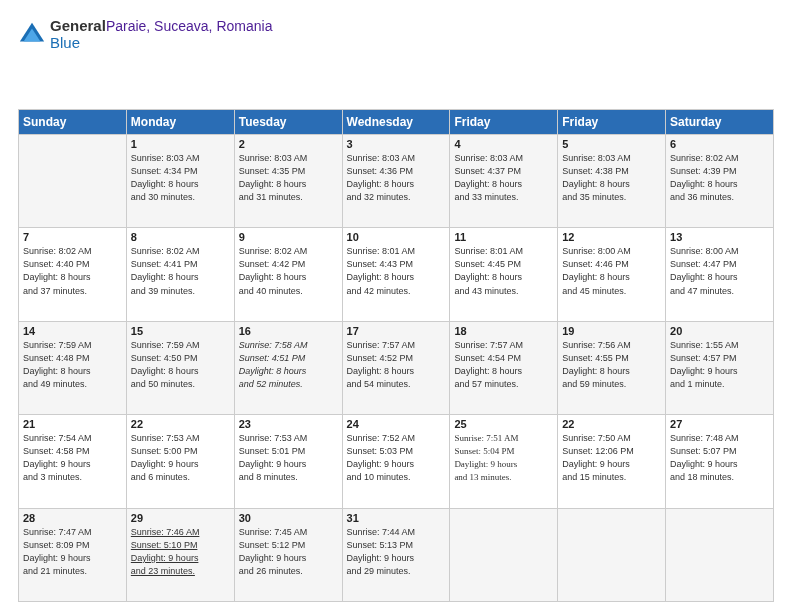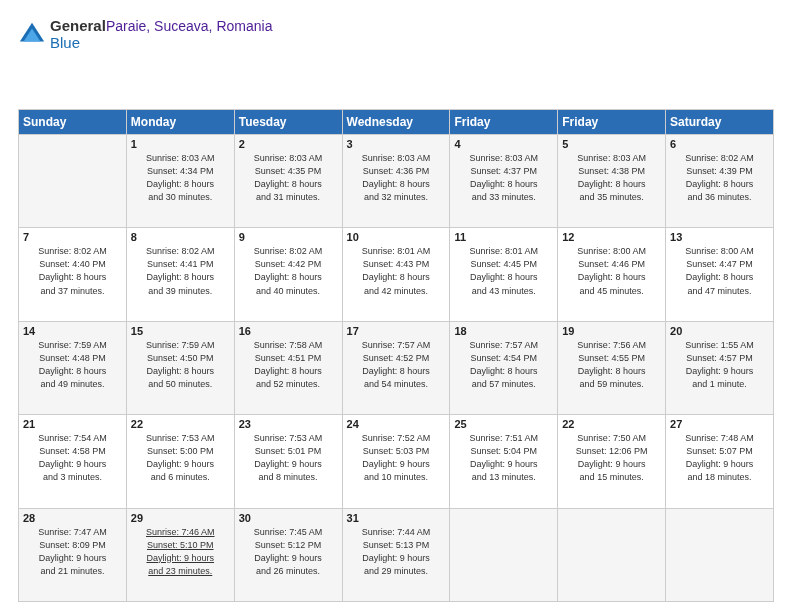--- a/index.html
+++ b/index.html
@@ -95,21 +95,20 @@
       font-size: 11px;
       font-weight: bold;
       color: #222;
       display: block;
       margin-bottom: 2px;
     }
     .cell-info {
       font-size: 9px;
       line-height: 1.45;
       color: #333;
-      text-align: center;
     }
     .empty-cell {
       background-color: inherit;
     }
   </style>
 </head>
 <body>
 
 <div class="page">
   <div class="header">
@@ -247,21 +246,21 @@
           </td>
           <td>
             <span class="day-number">15</span>
             <div class="cell-info" style="white-space: pre-line;">Sunrise: 7:59 AM
 Sunset: 4:50 PM
 Daylight: 8 hours
 and 50 minutes.</div>
           </td>
           <td>
             <span class="day-number">16</span>
-            <div class="cell-info" style="white-space: pre-line;">Sunrise: 7:58 AM
+            <div class="cell-info" style="white-space: pre-line; font-style: italic;">Sunrise: 7:58 AM
 Sunset: 4:51 PM
 Daylight: 8 hours
 and 52 minutes.</div>
           </td>
           <td>
             <span class="day-number">17</span>
             <div class="cell-info" style="white-space: pre-line;">Sunrise: 7:57 AM
 Sunset: 4:52 PM
 Daylight: 8 hours
 and 54 minutes.</div>
@@ -312,21 +311,21 @@
           </td>
           <td>
             <span class="day-number">24</span>
             <div class="cell-info" style="white-space: pre-line;">Sunrise: 7:52 AM
 Sunset: 5:03 PM
 Daylight: 9 hours
 and 10 minutes.</div>
           </td>
           <td>
             <span class="day-number">25</span>
-            <div class="cell-info" style="white-space: pre-line;">Sunrise: 7:51 AM
+            <div class="cell-info" style="white-space: pre-line; font-family: Liberation Serif, serif;">Sunrise: 7:51 AM
 Sunset: 5:04 PM
 Daylight: 9 hours
 and 13 minutes.</div>
           </td>
           <td>
             <span class="day-number">22</span>
             <div class="cell-info" style="white-space: pre-line;">Sunrise: 7:50 AM
 Sunset: 12:06 PM
 Daylight: 9 hours
 and 15 minutes.</div>

